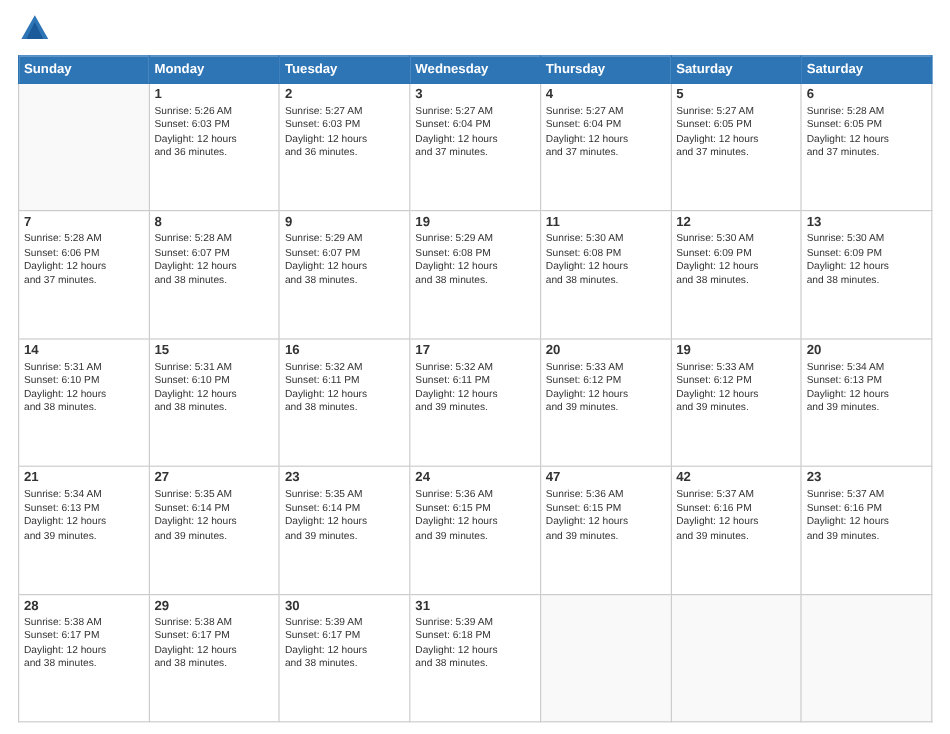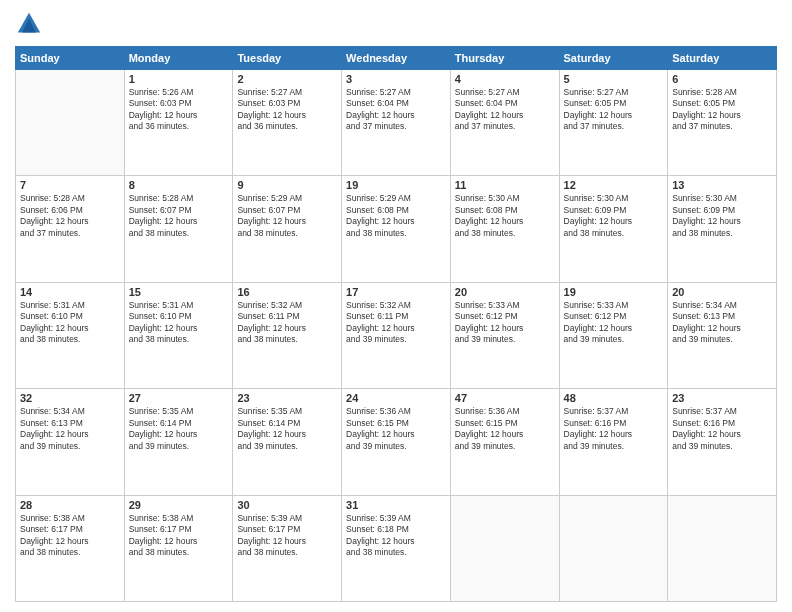--- a/index.html
+++ b/index.html
@@ -270,21 +270,21 @@
           <td>
             <span class="cell-day">20</span>
             <div class="cell-info" style="white-space: pre-line;">Sunrise: 5:34 AM
 Sunset: 6:13 PM
 Daylight: 12 hours
 and 39 minutes.</div>
           </td>
         </tr>
         <tr>
           <td>
-            <span class="cell-day">32</span>
+            <span class="cell-day">21</span>
             <div class="cell-info" style="white-space: pre-line;">Sunrise: 5:34 AM
 Sunset: 6:13 PM
 Daylight: 12 hours
 and 39 minutes.</div>
           </td>
           <td>
             <span class="cell-day">27</span>
             <div class="cell-info" style="white-space: pre-line;">Sunrise: 5:35 AM
 Sunset: 6:14 PM
 Daylight: 12 hours
@@ -305,21 +305,21 @@
 and 39 minutes.</div>
           </td>
           <td>
             <span class="cell-day">47</span>
             <div class="cell-info" style="white-space: pre-line;">Sunrise: 5:36 AM
 Sunset: 6:15 PM
 Daylight: 12 hours
 and 39 minutes.</div>
           </td>
           <td>
-            <span class="cell-day">48</span>
+            <span class="cell-day">42</span>
             <div class="cell-info" style="white-space: pre-line;">Sunrise: 5:37 AM
 Sunset: 6:16 PM
 Daylight: 12 hours
 and 39 minutes.</div>
           </td>
           <td>
             <span class="cell-day">23</span>
             <div class="cell-info" style="white-space: pre-line;">Sunrise: 5:37 AM
 Sunset: 6:16 PM
 Daylight: 12 hours

